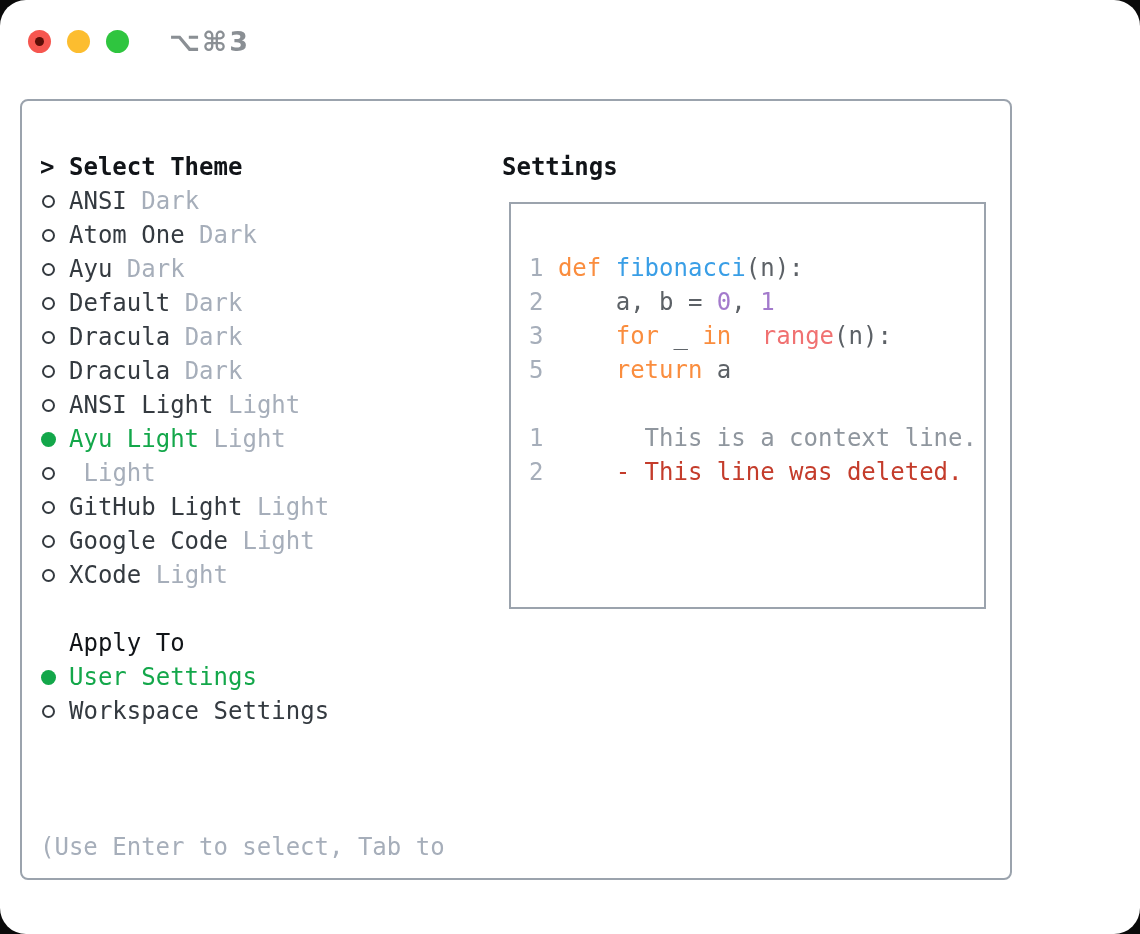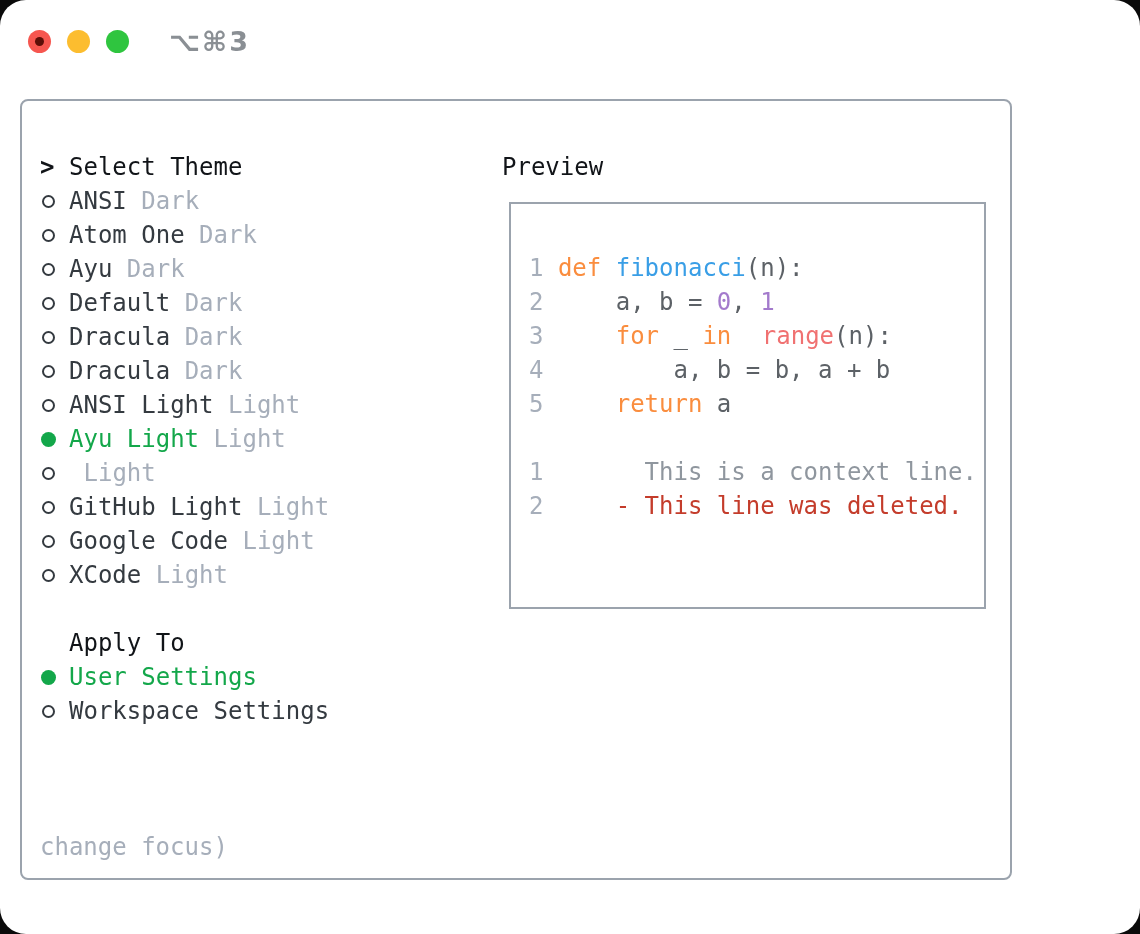--- a/index.html
+++ b/index.html
@@ -21,21 +21,21 @@
   
   .panel { position:absolute; left:20px; top:99px; width:992px; height:781px;
            border:2px solid var(--border); border-radius:8px; box-sizing:border-box; }
   .row { display:flex; align-items:center; height:34px; font-size:24px; white-space:pre; }
   .marker { width:29px; flex:none; display:flex; align-items:center; }
   .caret { font-weight:bold; color:var(--text-heading); font-size:24px; }
   .radio { width:13px; height:13px; border:2px solid var(--text-dark); border-radius:50%;
            box-sizing:border-box; margin-left:2px; }
   .radio-sel { width:15px; height:15px; border:none; background:var(--ui-green); border-radius:50%;
                box-sizing:border-box; margin-left:1px; }
-  .hd { font-weight:normal; color:var(--text-heading); }
+  .hd { font-weight:bold; color:var(--text-heading); }
   .nm { color:var(--text-dark); }
   .nm-sel { color:var(--ui-green); }
   .vr { color:var(--text-muted); margin-left:14.5px; }
   .left-list  { position:absolute; left:18px; top:49px; }
   .apply-list { position:absolute; left:18px; top:525px;text-align:right; }
   .help { position:absolute; left:18px; top:661px; color:var(--text-muted); font-size:24px; line-height:34px; white-space:pre; }
   
   .preview-header { position:absolute; left:480px; top:49px; }
   .pbox { position:absolute; left:487px; top:101px; width:477px; height:407px;
           border:2px solid var(--border); box-sizing:border-box; padding:47px 0 0 18px; overflow:hidden; }
@@ -80,33 +80,33 @@
       <span class="marker"></span>
       <span class="nm" style="color:var(--text-heading)">Apply To</span>
     </div>
     <div id="apply-items">
         <div class="row"><span class="marker"><span class="radio-sel"></span></span><span class="nm-sel">User Settings</span></div>
         <div class="row"><span class="marker"><span class="radio"></span></span><span class="nm">Workspace Settings</span></div>
       </div>
   </div>
 
   <div class="help">
+    <div>(Use Enter to select, Tab to</div>
     <div>change focus)</div>
   </div>
 
   <div class="preview-header row">
-    <span class="hd">Preview</span>
+    <span class="hd">Settings</span>
   </div>
 
   <div class="pbox">
     <div id="code-lines">
         <div class="cl"><span class="ln">1 </span><span style="color: var(--c-keyword);">def </span><span style="color: var(--c-function);">fibonacci</span><span style="color: var(--c-default);">(n):</span></div>
         <div class="cl"><span class="ln">2 </span><span style="color: var(--c-default);">    a, b = </span><span style="color: var(--c-number);">0</span><span style="color: var(--c-default);">, </span><span style="color: var(--c-number);">1</span></div>
         <div class="cl"><span class="ln">3 </span><span style="color: var(--c-default);">    </span><span style="color: var(--c-keyword);">for</span><span style="color: var(--c-default);"> _ </span><span style="color: var(--c-keyword);">in</span><span style="color: var(--c-default);"> </span><span style="color: var(--c-support); margin-left: 16px;">range</span><span style="color: var(--c-default);">(n):</span></div>
-        <div class="cl"><span class="ln">4 </span><span style="color: var(--c-default);">        a, b = b, a + b</span></div>
         <div class="cl"><span class="ln">5 </span><span style="color: var(--c-default);">    </span><span style="color: var(--c-keyword);">return</span><span style="color: var(--c-default);"> a</span></div>
         <div class="cl"><span class="ln">  </span></div>
         <div class="cl"><span class="ln">1 </span><span style="color: var(--c-context);">      This is a context line.</span></div>
         <div class="cl"><span class="ln">2 </span><span style="color: var(--c-deleted);">    - This line was deleted.</span></div>
       </div>
   </div>
 
 </div>
 
 </body></html>

